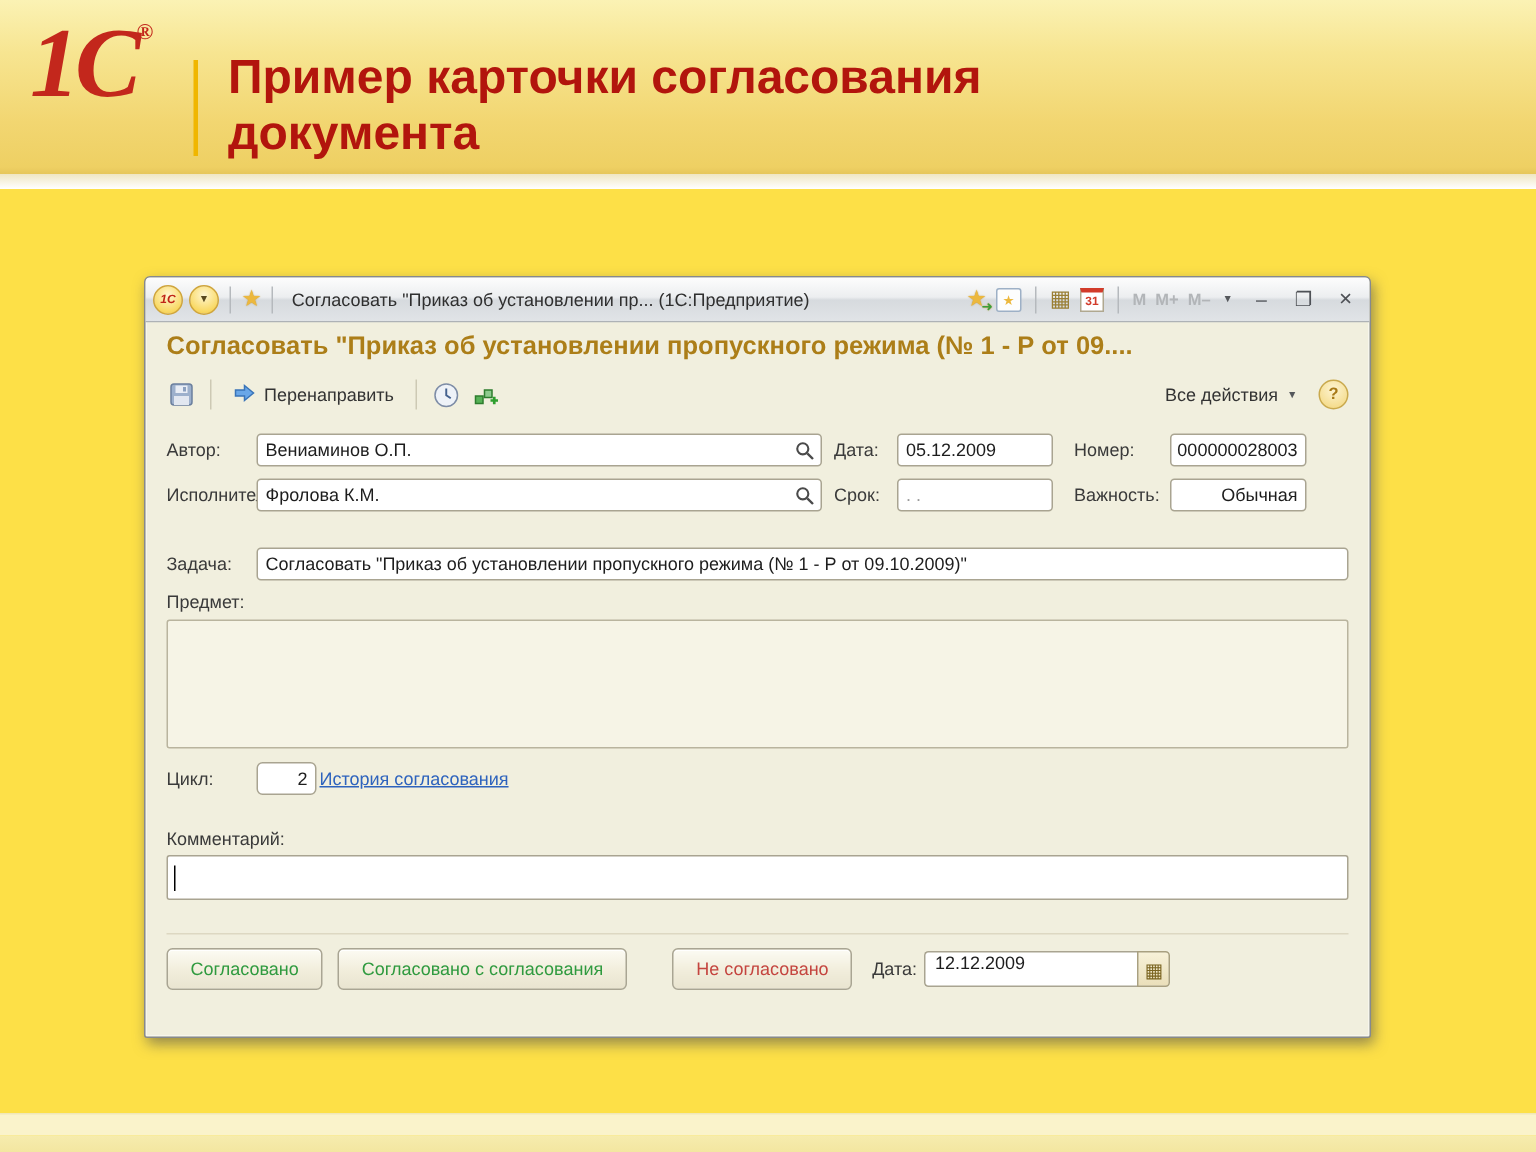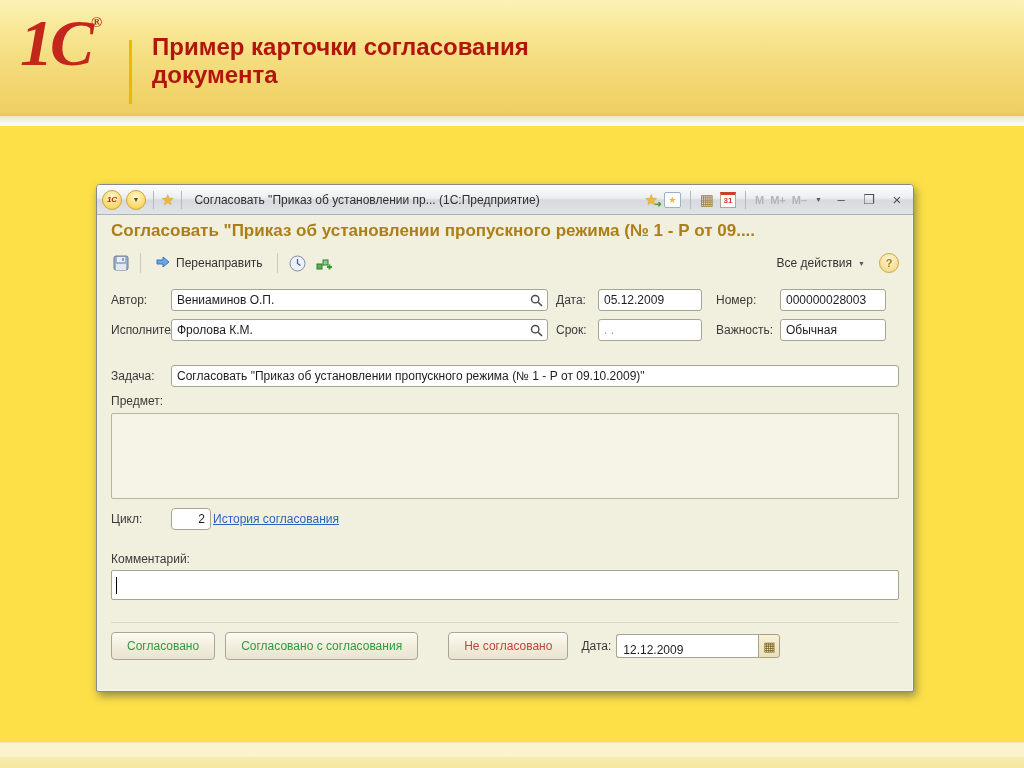--- a/index.html
+++ b/index.html
@@ -11,21 +11,21 @@
   
   .slide-header { position:absolute; left:0; top:0; width:1024px; height:116px;
     background:linear-gradient(180deg,#fbf2b4 0%,#f7e591 30%,#f2d671 70%,#eed063 96%,#e6c65a 100%); }
   .header-fade { position:absolute; left:0; top:116px; width:1024px; height:10px;
     background:linear-gradient(180deg,#efe6c2,#ffffff); }
   .logo { position:absolute; left:20px; top:10px; color:#c3271c;
     font-family:"Liberation Serif", serif; font-weight:bold; font-style:italic;
     font-size:66px; letter-spacing:-3px; line-height:1; }
   .logo sup { font-size:15px; font-style:normal; vertical-align:38px; letter-spacing:0; }
   .header-divider { position:absolute; left:129px; top:40px; width:3px; height:64px; background:#f0b600; }
-  .slide-title { position:absolute; left:152px; top:33px; font-size:24px; font-weight:bold;
+  .slide-title { position:absolute; left:152px; top:33px; font-size:32px; font-weight:bold;
     color:#b2150d; line-height:1.15; }
 
   
   .band1 { position:absolute; left:0; top:742px; width:1024px; height:15px;
     background:#faf3cb; border-top:1px solid #f0e7b8; }
   .band2 { position:absolute; left:0; top:757px; width:1024px; height:11px;
     background:linear-gradient(180deg,#f6ecae,#f3e6a0); }
 
   
   .app-window { position:absolute; left:96px; top:184px; width:818px; height:508px;
@@ -80,21 +80,21 @@
   .frow { display:flex; align-items:center; margin-top:11px; }
   .flabel { width:60px; flex:0 0 auto; }
   .inp { background:#fff; border:1px solid #a9a491; border-radius:3px; height:22px;
     display:flex; align-items:center; padding:0 5px; color:#1d1d1d; overflow:hidden; white-space:nowrap; }
   .inp-lookup { width:377px; position:relative; padding-right:22px; }
   .lookup-btn { position:absolute; right:1px; top:1px; bottom:1px; width:19px;
     display:flex; align-items:center; justify-content:center; background:#fff; }
   .lbl2 { width:42px; margin-left:8px; flex:0 0 auto; }
   .inp-mid { width:104px; }
   .lbl3 { width:64px; margin-left:14px; flex:0 0 auto; }
-  .inp-right { width:106px; }
+  .inp-right { width:91px;justify-content:flex-end; }
   .dim { color:#9a9a9a; }
 
   .frow-task { margin-top:24px; }
   .inp-task { flex:1 1 auto; }
   .frow-subject { margin-top:7px;align-items:flex-end; }
   .lbl-subject { width:58px; flex:0 0 auto; }
   a.link { color:#2e63bd; text-decoration:underline; cursor:pointer; white-space:nowrap; }
 
   .desc-box { margin-top:5px; height:86px; background:#f6f4e6;
     border:1px solid #b9b49e; border-radius:2px; }
@@ -113,21 +113,21 @@
   .btn-action { background:linear-gradient(180deg,#fcfbf3 0%,#f1eddb 55%,#e9e4d0 100%);
     border:1px solid #a9a593; border-radius:4px; padding:6px 15px; font-size:12px;
     box-shadow:0 1px 0 rgba(255,255,255,.9) inset; }
   .green { color:#2f9a3f; }
   .red { color:#c4453f; }
   .gap10 { margin-left:10px; }
   .gap18 { margin-left:30px; }
   .date-lbl { margin-left:13px; margin-right:5px; }
   .date-wrap { display:flex; align-items:stretch; height:24px; }
   .date-inp { width:142px; background:#fff; border:1px solid #a9a491; border-right:none;
-    border-radius:3px 0 0 3px; display:flex; align-items:flex-end; padding:0 6px; color:#1d1d1d; }
+    border-radius:3px 0 0 3px; display:flex; align-items:flex-start; padding:0 6px; color:#1d1d1d; }
   .cal-btn { width:22px; background:linear-gradient(180deg,#f7f1d8,#eadfba); border:1px solid #a9a080;
     border-radius:0 3px 3px 0; display:flex; align-items:center; justify-content:center;
     font-size:13px; color:#7a6420; }
 </style>
 </head>
 <body>
 
 <div class="slide">
 
   <div class="slide-header"></div>

